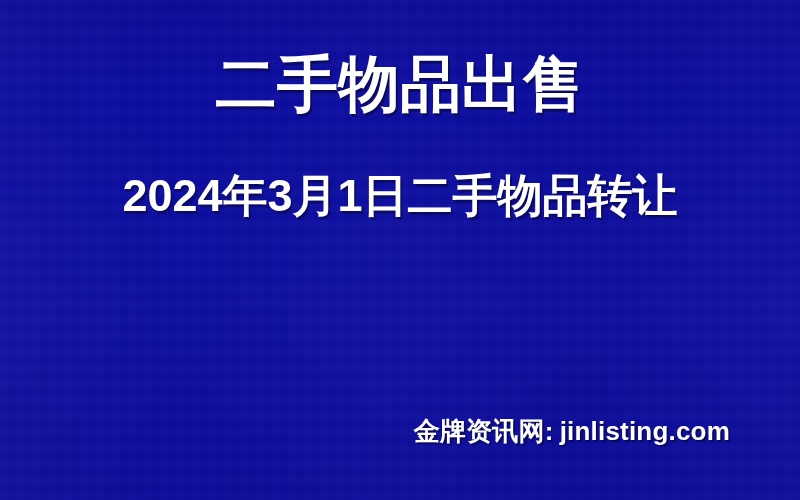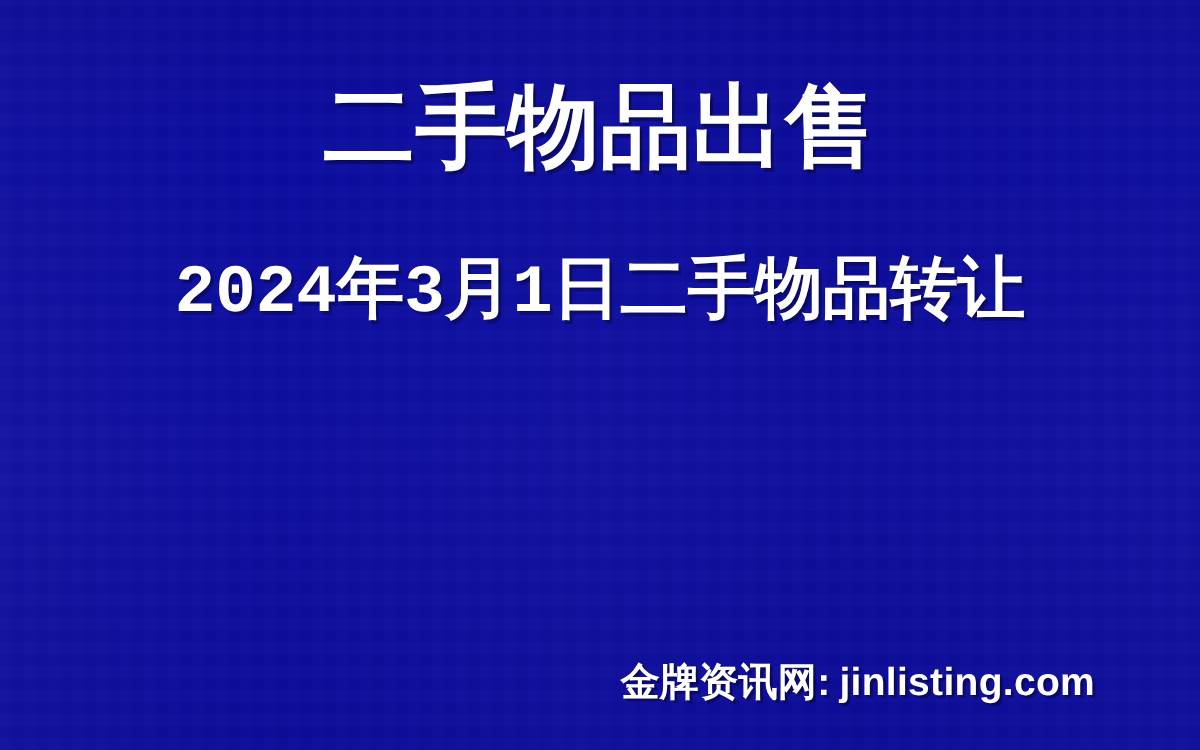--- a/index.html
+++ b/index.html
@@ -54,36 +54,35 @@
     white-space: nowrap;
     text-shadow: 2px 3px 0 rgba(0,0,0,0.30), 1px 1px 0 rgba(0,0,0,0.22);
   }
 
   .body-block {
     position: absolute;
     top: 133px;
     left: 0;
     width: 100%;
     text-align: center;
-    font-family: Liberation Mono, monospace;
   }
 
   .body-line {
     color: #ffffff;
     font-size: 45px;
     font-weight: bold;
     line-height: 1.55;
     letter-spacing: 0px;
     white-space: nowrap;
     text-shadow: 2px 3px 0 rgba(0,0,0,0.28), 1px 1px 0 rgba(0,0,0,0.20);
   }
 
   .footer-line {
     position: absolute;
-    top: 409px;
+    top: 386px;
     right: 70px;
     color: #ffffff;
     font-size: 26px;
     font-weight: bold;
     letter-spacing: 0.2px;
     white-space: nowrap;
     text-shadow: 2px 2px 0 rgba(0,0,0,0.30), 1px 1px 0 rgba(0,0,0,0.20);
   }
 
   .footer-line .site-name { margin-right: 2px; }

